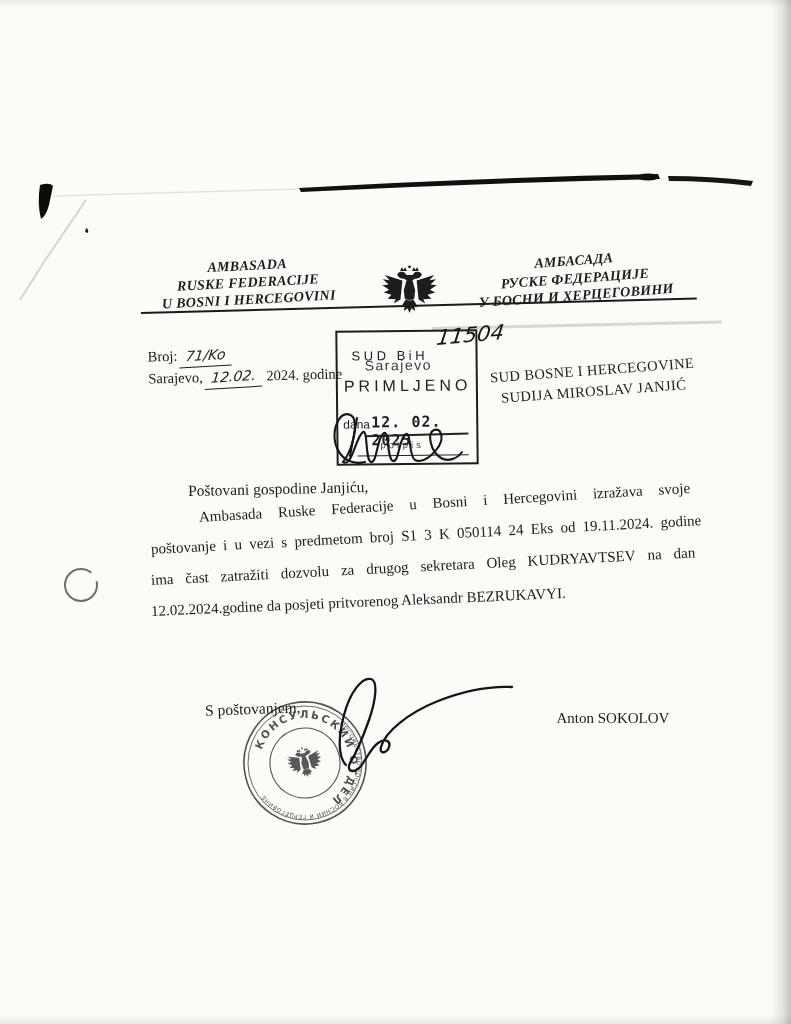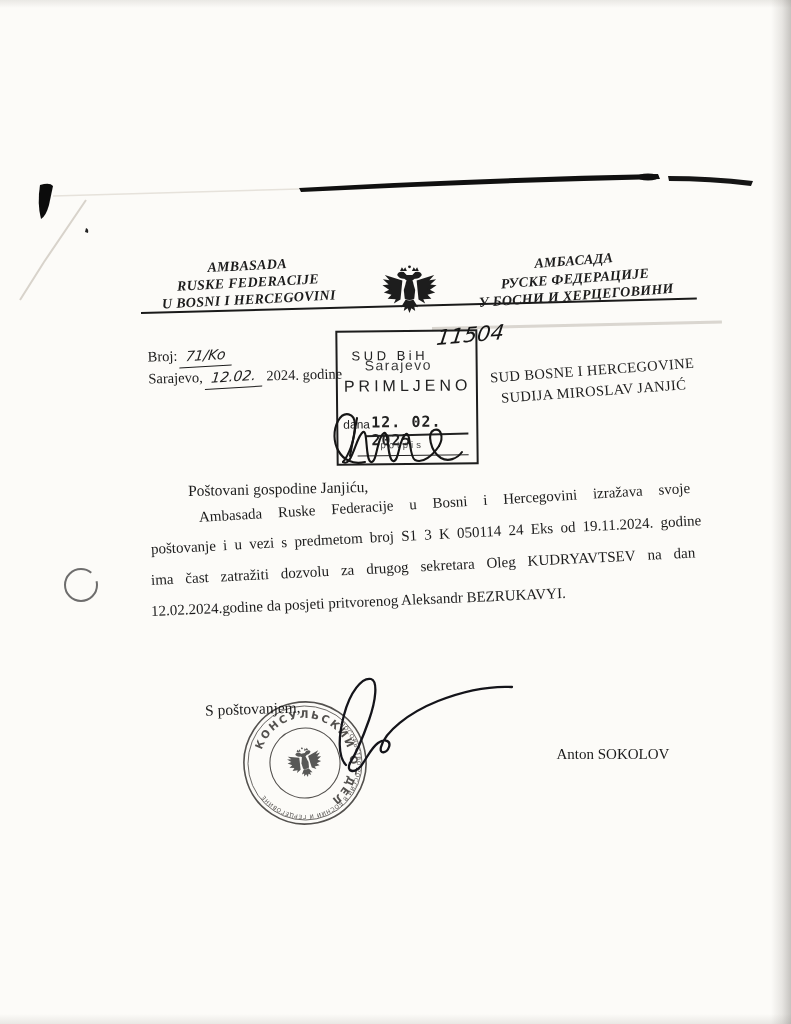--- a/index.html
+++ b/index.html
@@ -52,21 +52,21 @@
   .addressee{left:460px;top:360px;width:266px;text-align:center;font-size:14.5px;
     line-height:21px;letter-spacing:.4px;transform:rotate(-4.2deg);}
   .saluto{left:188px;top:480px;font-size:15.5px;transform:rotate(-1.3deg);}
   .bline{font-size:15px;white-space:nowrap;transform-origin:left center;}
   .jline{display:flex;justify-content:space-between;}
   .bl1{left:199px;top:509px;width:492px;transform:rotate(-3.4deg);}
   .bl2{left:151px;top:541px;width:551px;transform:rotate(-3deg);}
   .bl3{left:151px;top:572px;width:545px;transform:rotate(-2.9deg);}
   .bl4{left:151px;top:603px;transform:rotate(-2.5deg);}
   .closing{left:205px;top:700px;font-size:15.5px;transform:rotate(-2deg);}
-  .signer{left:528px;top:744px;width:170px;text-align:center;font-size:15px;line-height:20px;}
+  .signer{left:528px;top:708px;width:170px;text-align:center;font-size:15px;line-height:20px;}
   
   .roundstamp{left:240px;top:698px;transform:rotate(-12deg);opacity:.82;mix-blend-mode:multiply;}
   .inklayer{left:0;top:0;pointer-events:none;}
 </style>
 </head>
 <body>
 
 <div class="page">
 
   <div class="abs top-shadow"></div>

